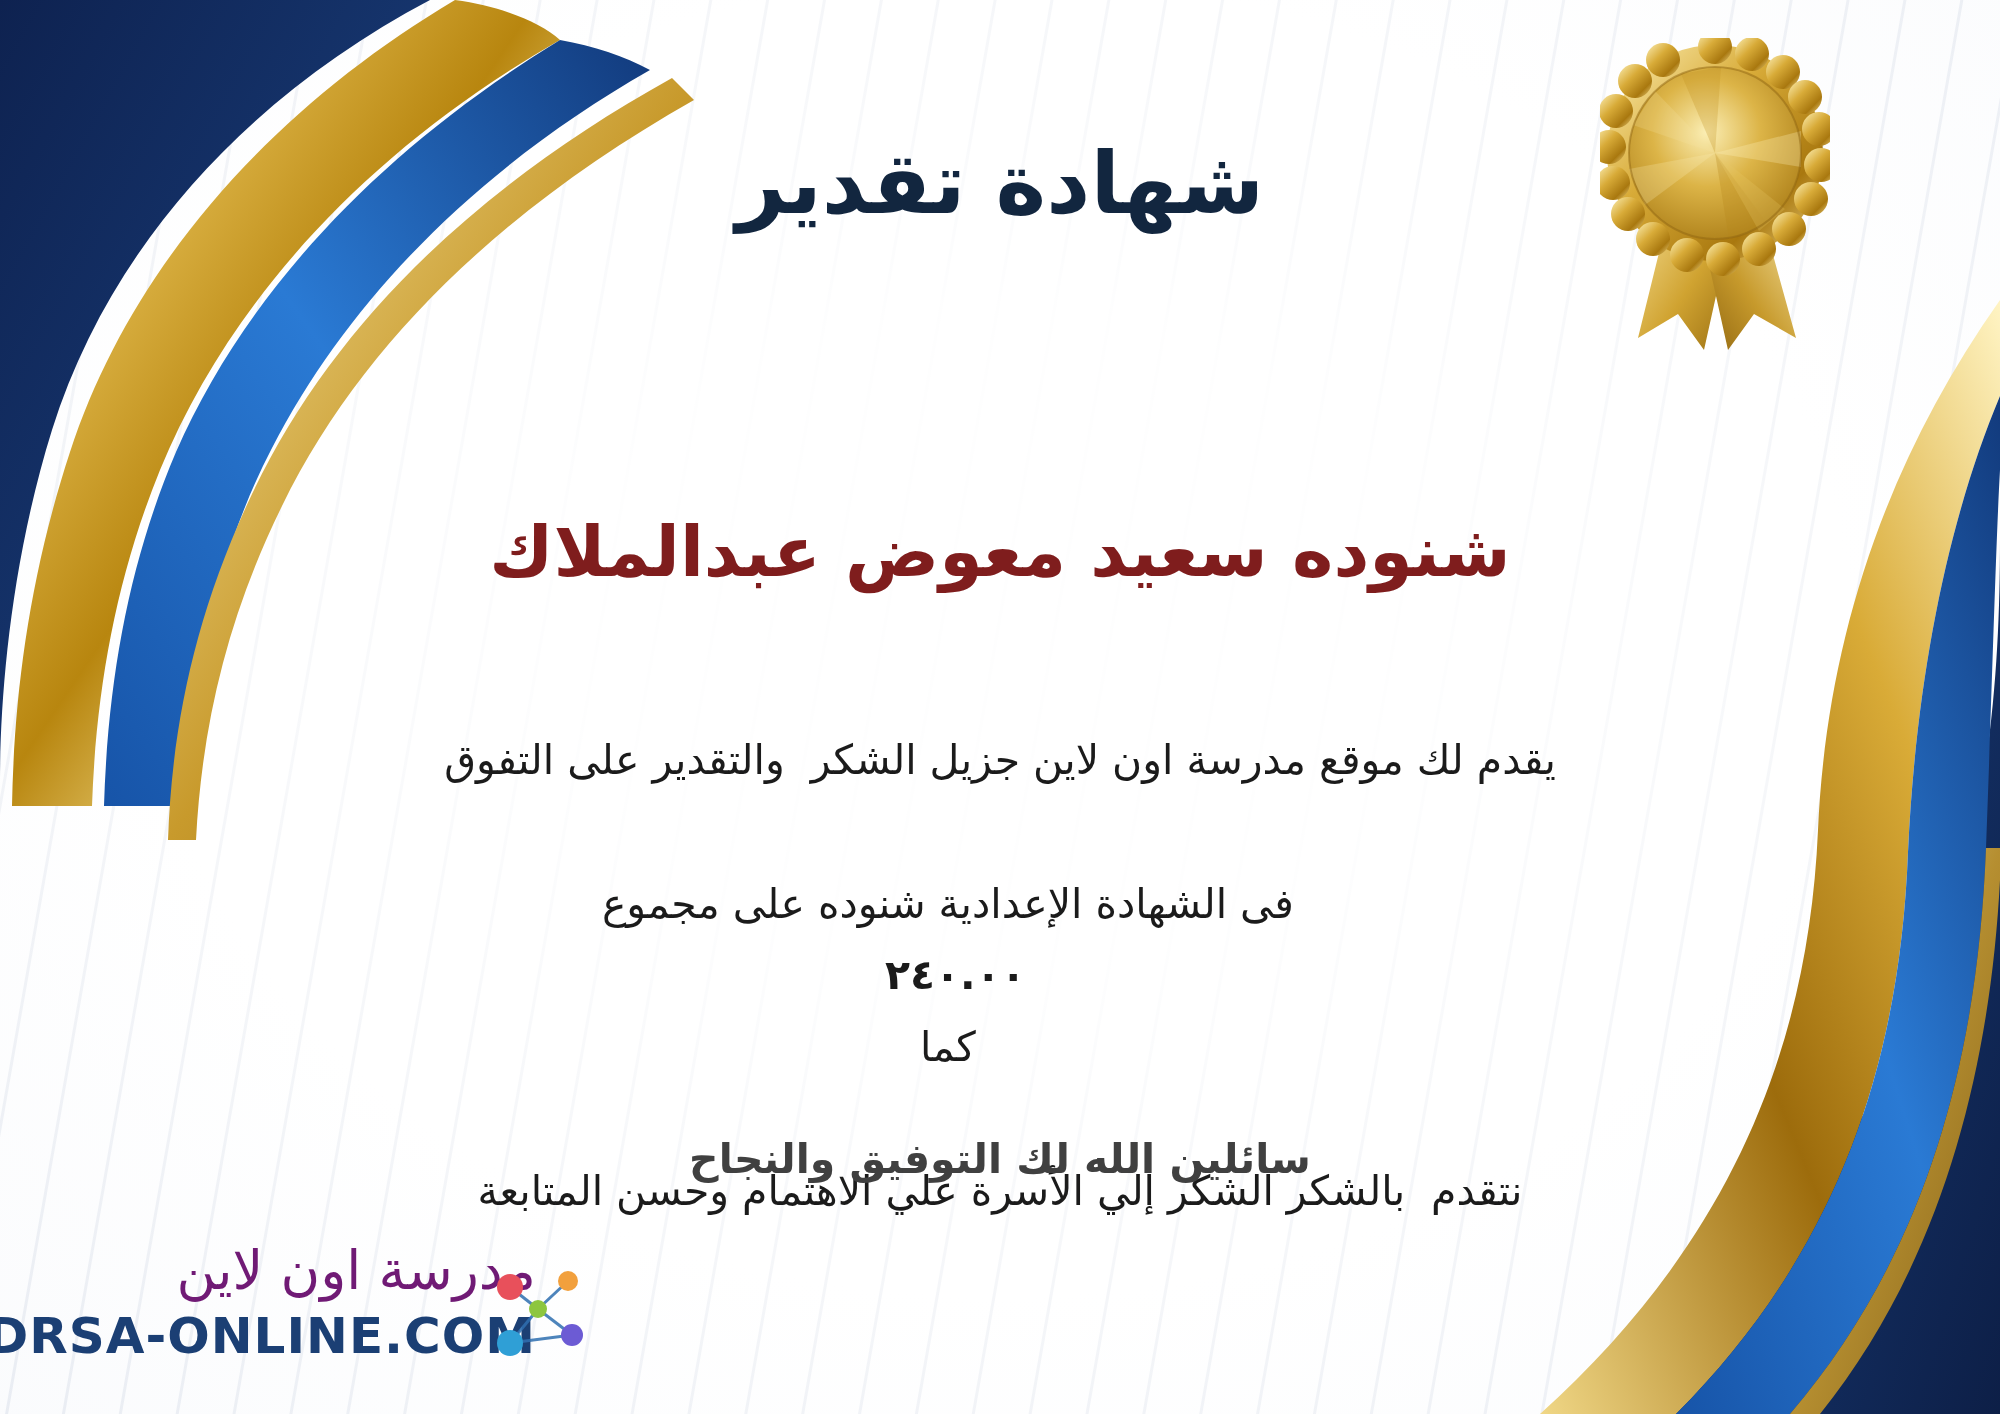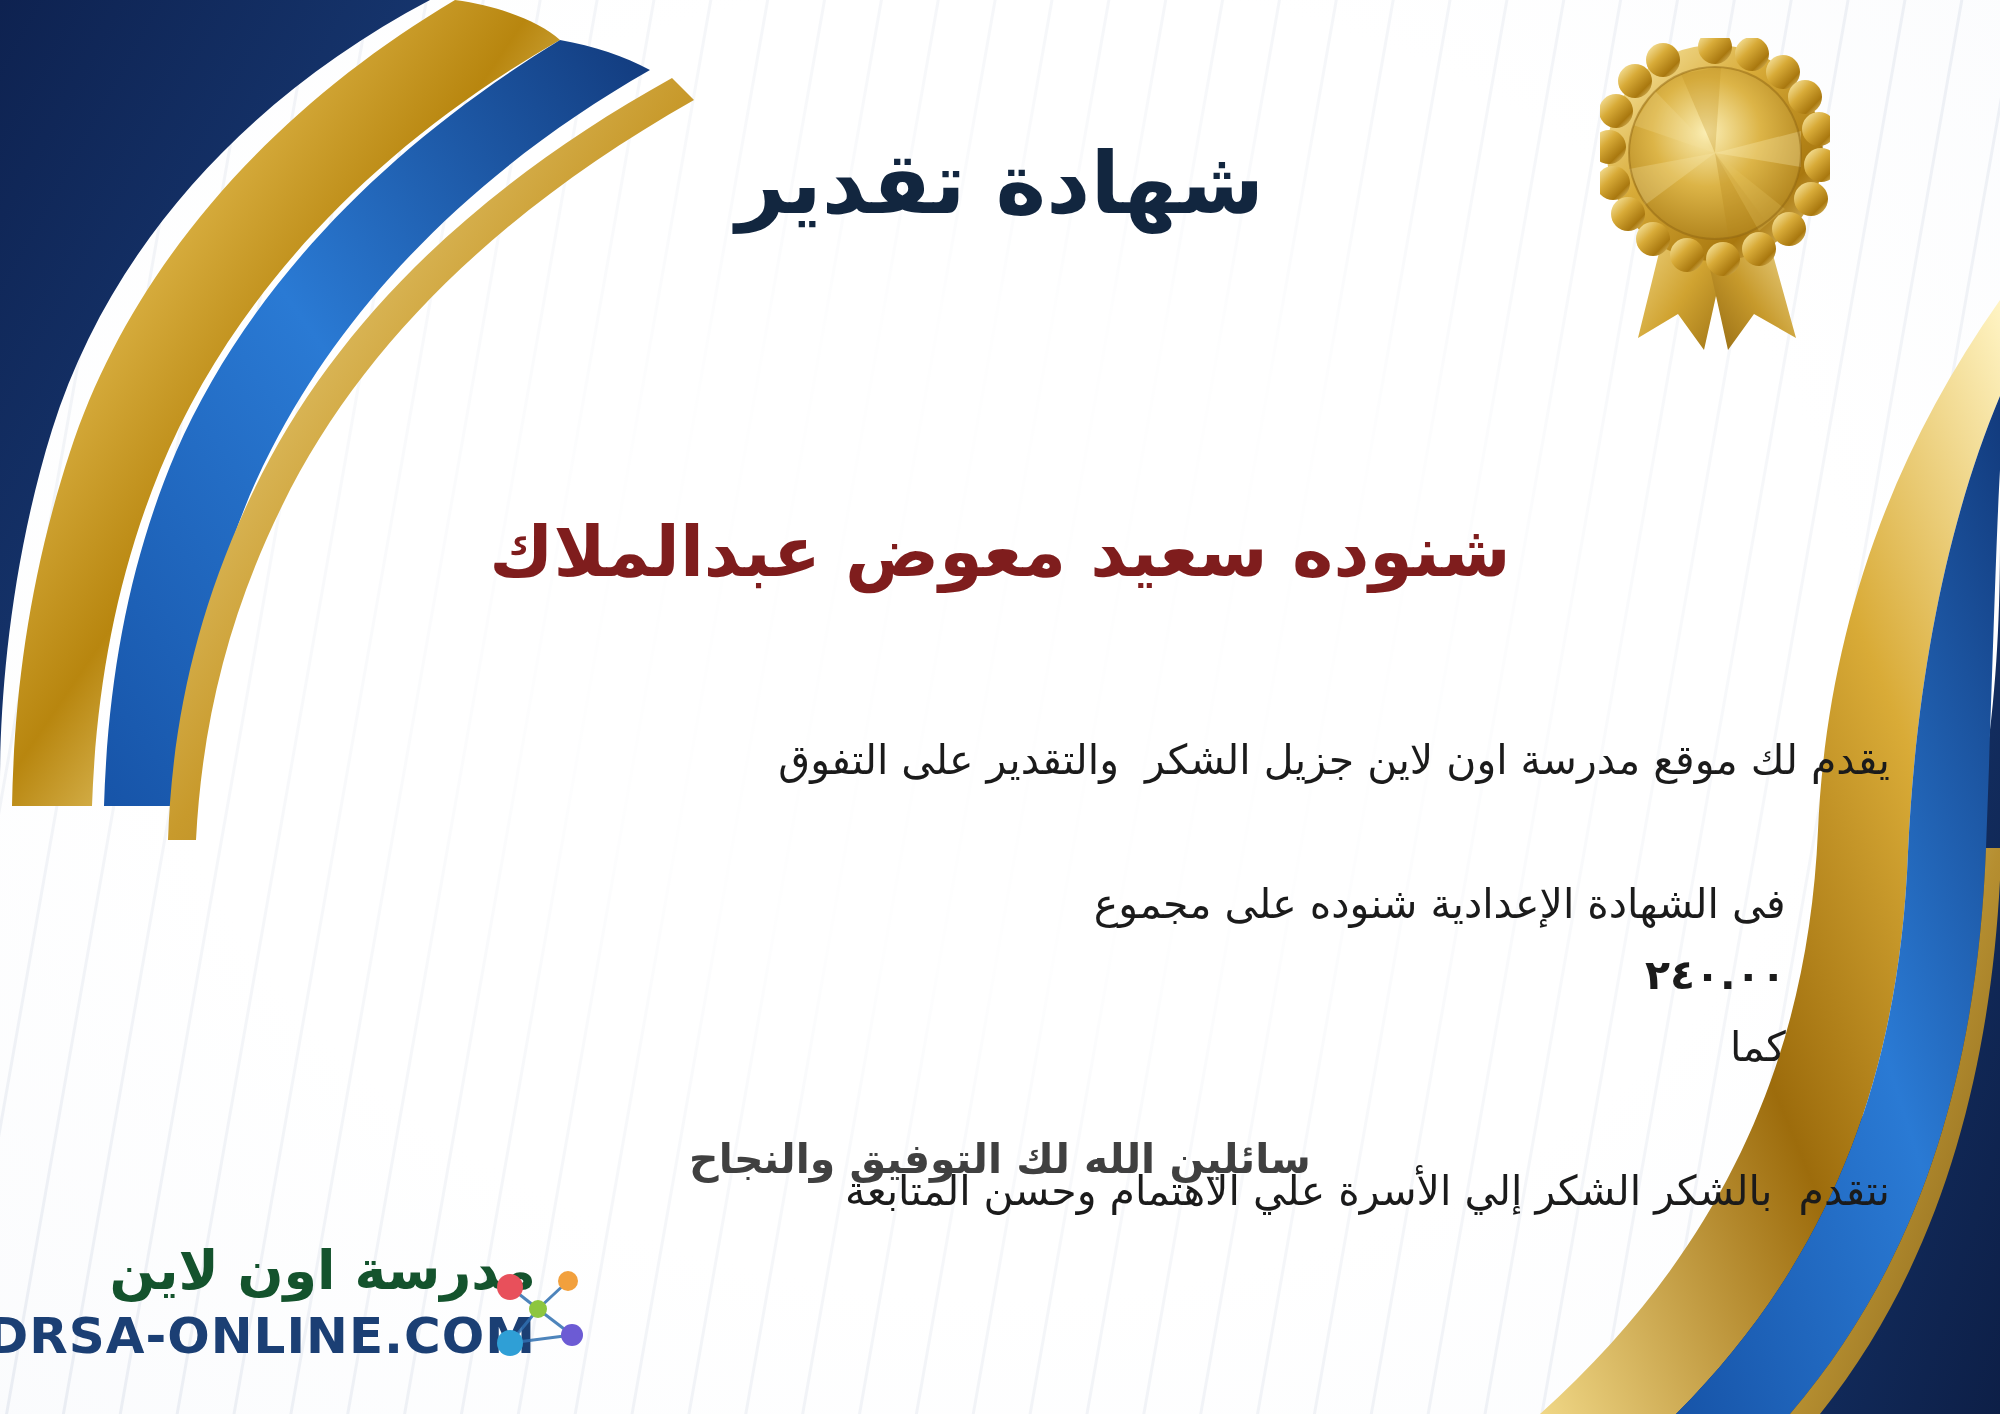--- a/index.html
+++ b/index.html
@@ -99,21 +99,20 @@
   .body-block {
     position: absolute;
     top: 725px;
     right: 110px;
     left: 110px;
     direction: rtl;
     color: #1b1b1b;
     font-size: 41px;
     line-height: 1.75;
     font-weight: 500;
-    text-align: right;
   }
   .body-line {
     white-space: pre-wrap;
   }
   .grade-value {
     font-weight: 700;
     letter-spacing: 2px;
     margin-left: 15px;
   }
 
@@ -136,22 +135,22 @@
     width: 560px;
     height: 155px;
     direction: rtl;
     text-align: right;
   }
   .brand-arabic {
     position: absolute;
     right: 60px;
     top: 6px;
     font-size: 54px;
-    font-weight: 700;
-    color: #14532d;
+    font-weight: 400;
+    color: #701a75;
     white-space: nowrap;
   }
   .brand-domain {
     position: absolute;
     right: 60px;
     top: 74px;
     font-size: 50px;
     font-weight: 700;
     color: #1b3f74;
     letter-spacing: 1px;

